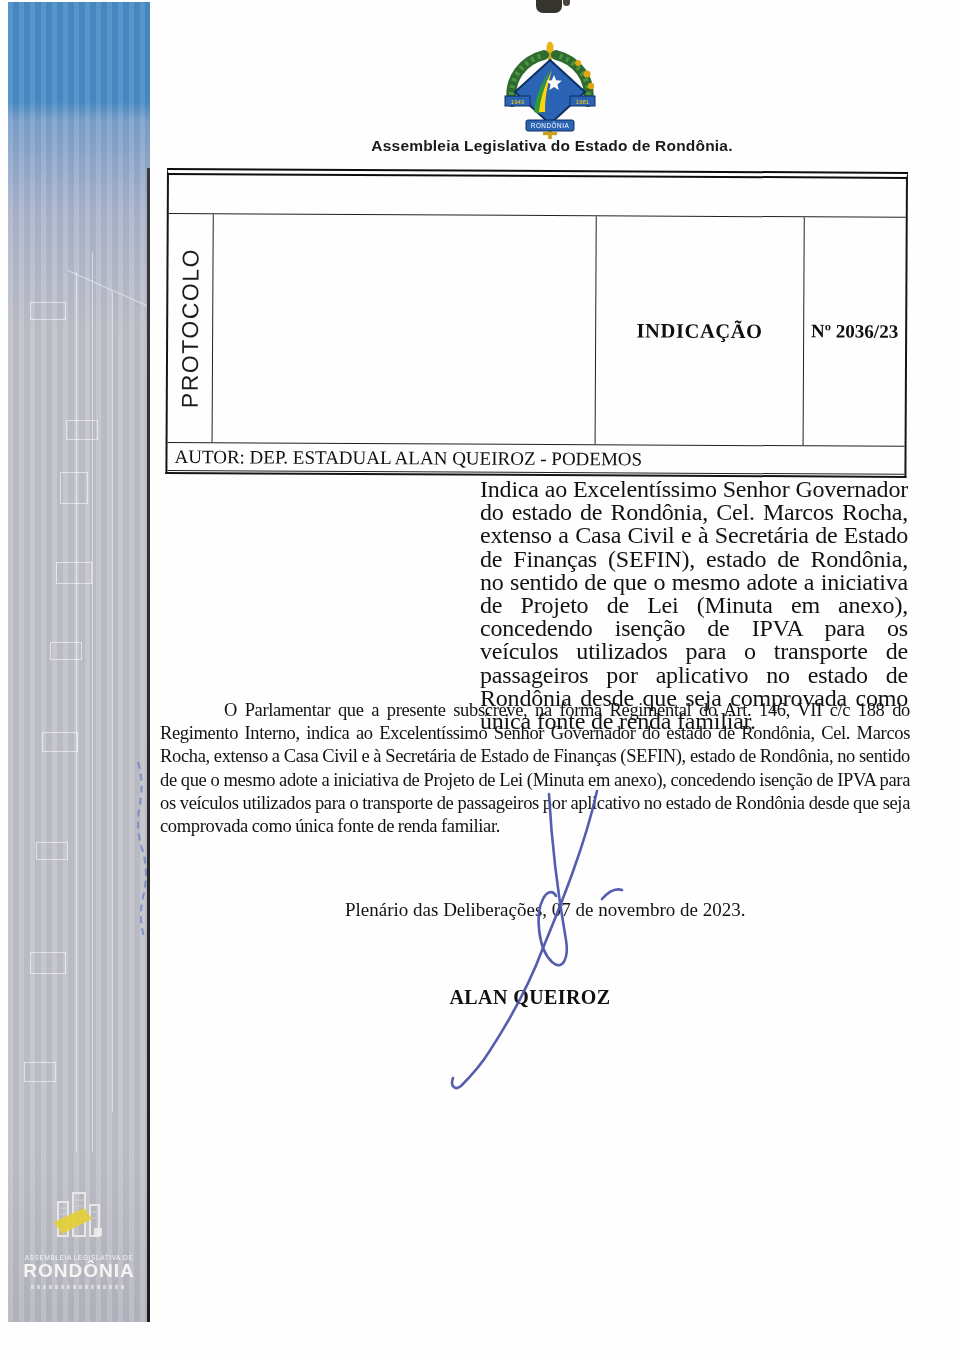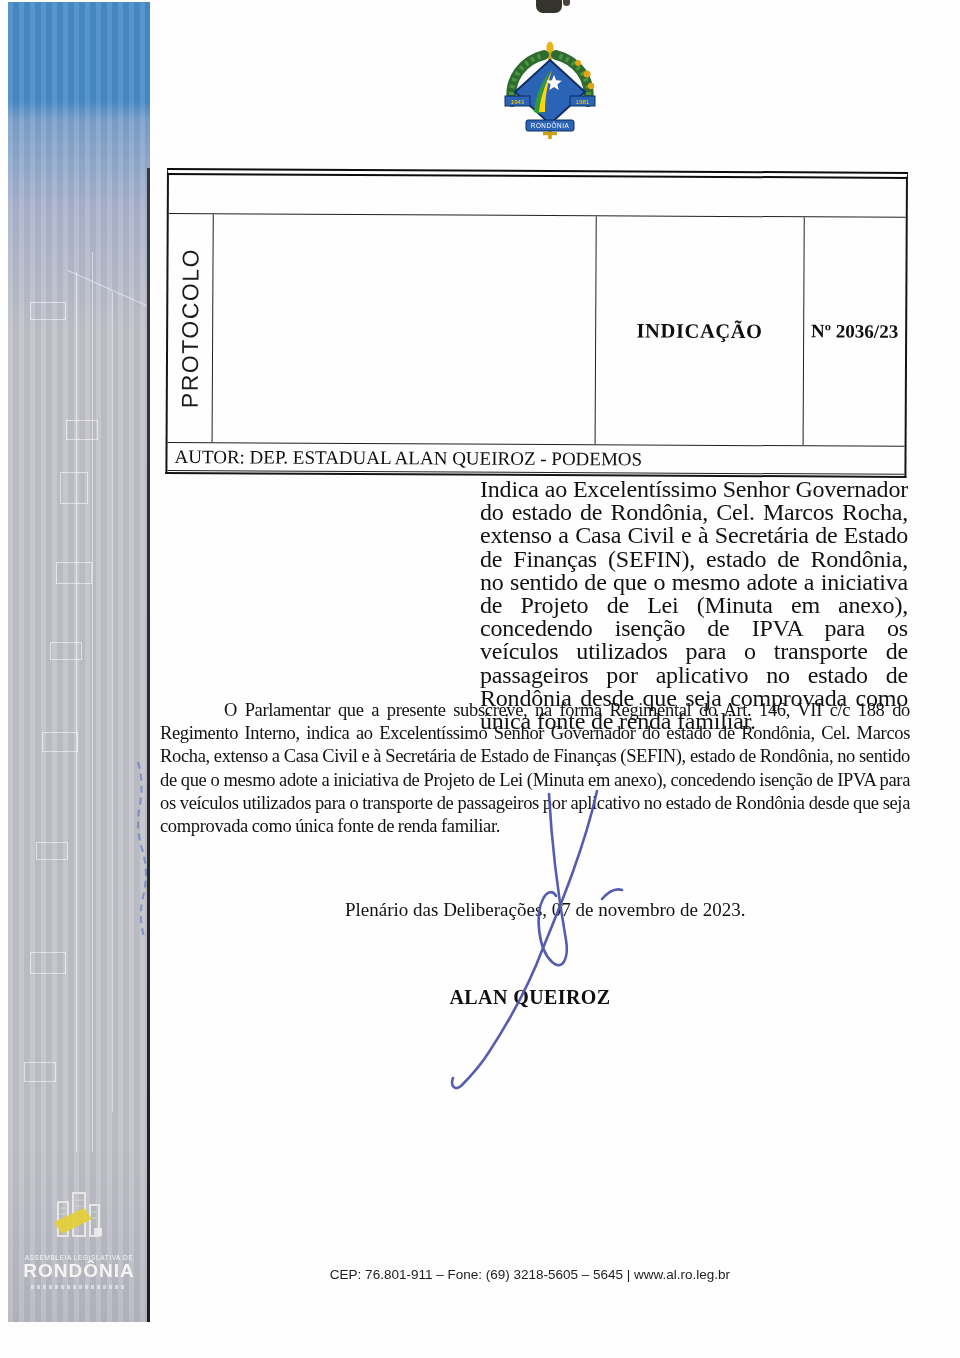--- a/index.html
+++ b/index.html
@@ -176,20 +176,21 @@
       <rect x="82" y="56" width="25" height="10" fill="#2b63b5" stroke="#0e2f63"></rect>
       <text x="29.5" y="63.8" fill="#ffd40a">1943</text>
       <text x="94.5" y="63.8" fill="#ffd40a">1981</text>
       <rect x="38" y="80" width="48" height="11" rx="2" fill="#2b63b5" stroke="#0e2f63"></rect>
       <text x="62" y="88.4" font-size="6.4" letter-spacing="0.5" fill="#ffffff">RONDÔNIA</text>
     </g>
     <rect x="55" y="92" width="14" height="3.2" fill="#caa117"></rect>
     <rect x="60.2" y="95" width="3.6" height="4" fill="#caa117"></rect>
   </svg>
 
+  <div id="org-name">Assembleia Legislativa do Estado de Rondônia.</div>
 
   <div id="protocol-table">
     <div id="pt-row1"></div>
     <div id="pt-row2">
       <div id="pt-protocolo" class="pt-cell">
         <span>PROTOCOLO</span>
       </div>
       <div id="pt-empty" class="pt-cell"></div>
       <div id="pt-type" class="pt-cell">INDICAÇÃO</div>
       <div id="pt-number" class="pt-cell">Nº 2036/23</div>
@@ -207,16 +208,15 @@
 
   <svg id="signature-svg" width="960" height="1358">
     <g fill="none" stroke="#4d55ab" stroke-width="2.6" stroke-linecap="round" opacity="0.95">
       <path d="M597 791 C 585 845, 562 902, 543 948 C 528 988, 506 1026, 489 1052 C 479 1068, 468 1079, 461 1086 C 455 1091, 450 1086, 453 1078"></path>
       <path d="M549 794 C 552 850, 560 906, 566 940 C 569 957, 563 972, 552 962 C 538 949, 535 914, 543 899 C 547 891, 553 890, 556 896"></path>
       <path d="M602 899 C 609 891, 616 888, 622 890"></path>
     </g>
   </svg>
 
   <div id="footer">
-    <div>CEP: 76.801-911 – Fone: (69) 3218-5605 – 5645 | www.al.ro.leg.br</div>
   </div>
 
 </div>
 
 </body></html>

